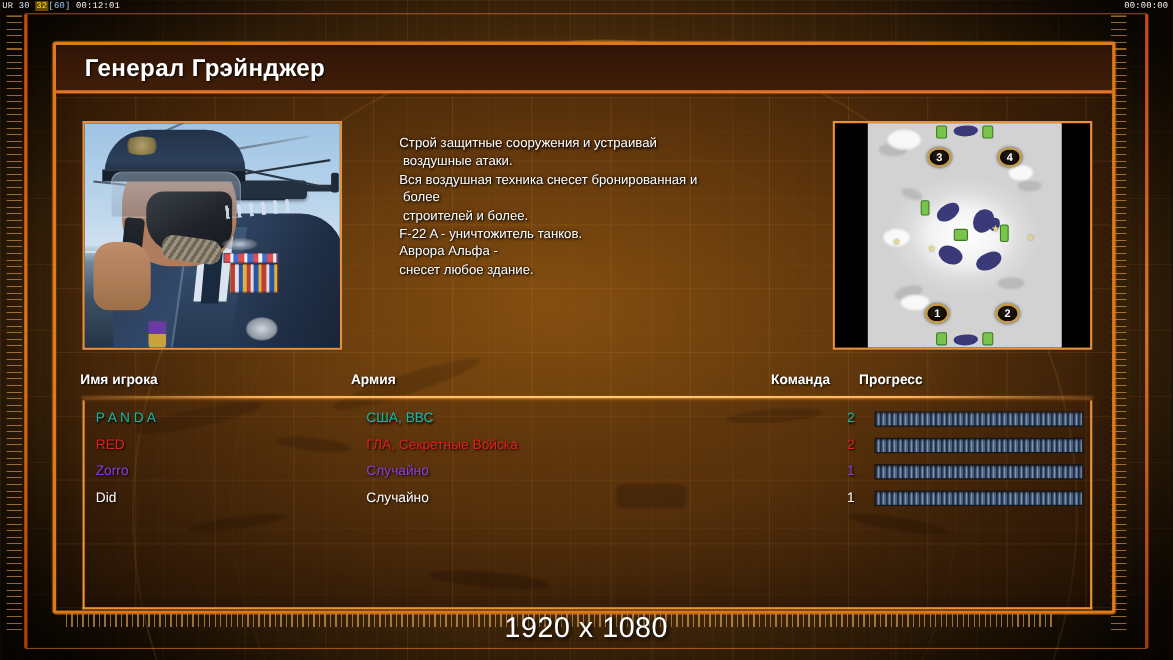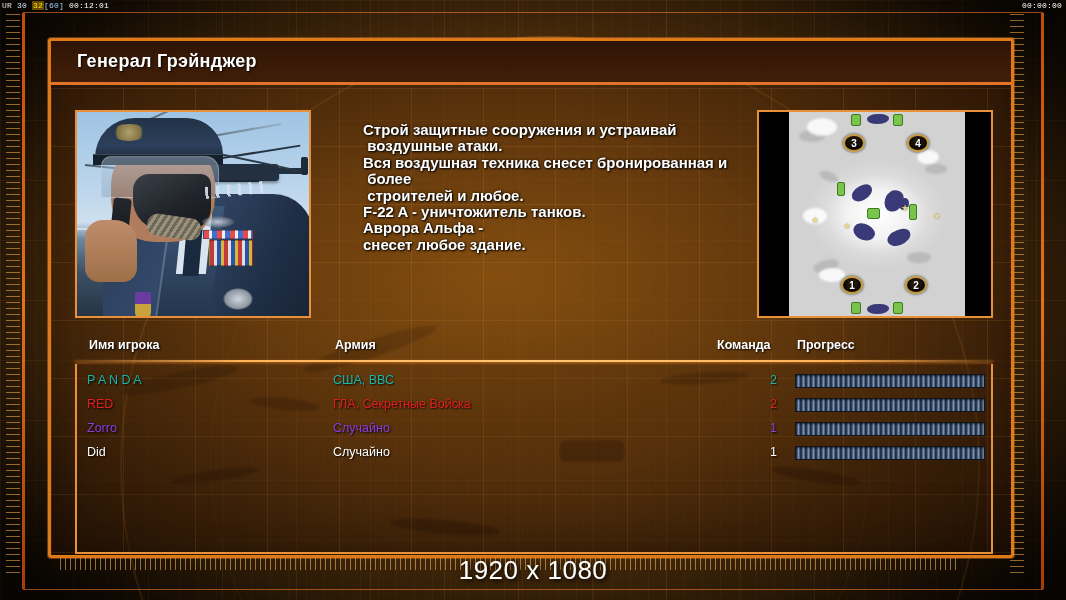--- a/index.html
+++ b/index.html
@@ -128,21 +128,21 @@
   
   #title-bar {
     position: absolute; left: 0; top: 0; right: 0; height: 44px;
     background: linear-gradient(to bottom, #2e1405 0%, #3a1a07 55%, #3f1d08 100%);
     border-bottom: 3px solid #e2732a;
     display: flex; align-items: center;
   }
   #title-text {
     margin-left: 26px;
     color: #ffffff;
-    font-size: 18px; font-weight: bold;
+    font-size: 22px; font-weight: bold;
     letter-spacing: .3px;
     text-shadow: 1px 1px 2px rgba(0,0,0,.9);
   }
 
   
   #content {
     position: absolute; left: 0; top: 47px; right: 0; bottom: 0;
     background:
       radial-gradient(ellipse 700px 360px at 46% 40%, rgba(160,96,20,.55) 0%, rgba(110,64,14,.35) 45%, rgba(60,32,8,.25) 80%, rgba(40,20,5,.2) 100%);
   }
@@ -334,23 +334,23 @@
     border-radius: 50%;
   }
 
   
   #description {
     position: absolute; left: 288px; top: 12px;
     width: 370px;
   }
   #description .line {
     color: #ffffff;
-    font-size: 15px;
+    font-size: 12px;
     line-height: 16.4px;
-    font-weight: bold;
+    font-weight: normal;
     text-shadow: 1px 1px 2px rgba(0,0,0,.95), 0 0 3px rgba(0,0,0,.8);
     white-space: pre;
   }
 
   
   #minimap {
     position: absolute; right: 0; top: 0;
     width: 236px; height: 208px;
     border: 2px solid #e8913a;
     background: #000;
@@ -392,21 +392,21 @@
     border: 2px solid #c89a3c;
     box-shadow: 0 0 3px rgba(0,0,0,.8), inset 0 0 4px rgba(0,0,0,.8);
     color: #ffffff;
     font-size: 10px; font-weight: bold;
     display: flex; align-items: center; justify-content: center;
     text-shadow: 1px 1px 1px #000;
   }
 
   
   #list-header {
-    position: absolute; left: 28px; top: 250px;
+    position: absolute; left: 12px; top: 250px;
     width: 918px; height: 22px;
   }
   #list-header .hcell {
     position: absolute; top: 0;
     color: #ffffff;
     font-size: 12.5px; font-weight: bold;
     text-shadow: 1px 1px 2px rgba(0,0,0,.95);
   }
   #header-rule {
     position: absolute; left: 24px; top: 272px;
@@ -548,21 +548,21 @@
           <div class="of-hand"></div>
           <div class="of-medal"></div>
           <div class="of-badge"></div>
         </div>
 
         <div id="description">
           <div class="line">Строй защитные сооружения и устраивай</div>
           <div class="line"> воздушные атаки.</div>
           <div class="line">Вся воздушная техника снесет бронированная и</div>
           <div class="line"> более</div>
-          <div class="line"> строителей и любое.</div>
+          <div class="line"> строителей и более.</div>
           <div class="line">F-22 A - уничтожитель танков.</div>
           <div class="line">Аврора Альфа -</div>
           <div class="line">снесет любое здание.</div>
         </div>
 
         <div id="minimap">
           <div id="map-image">
             <div class="greyblob" style="left:10px;top:18px;width:26px;height:12px;"></div>
             <div class="greyblob" style="left:30px;top:60px;width:20px;height:9px;transform:rotate(20deg);"></div>
             <div class="greyblob" style="left:136px;top:52px;width:22px;height:10px;"></div>

